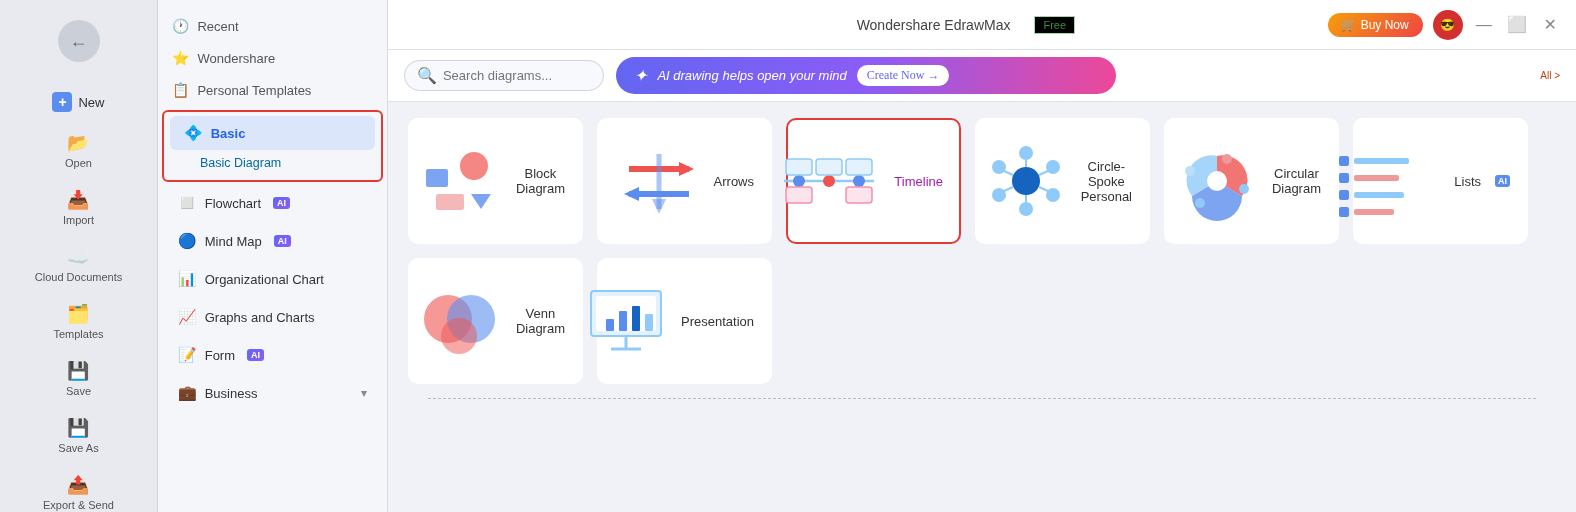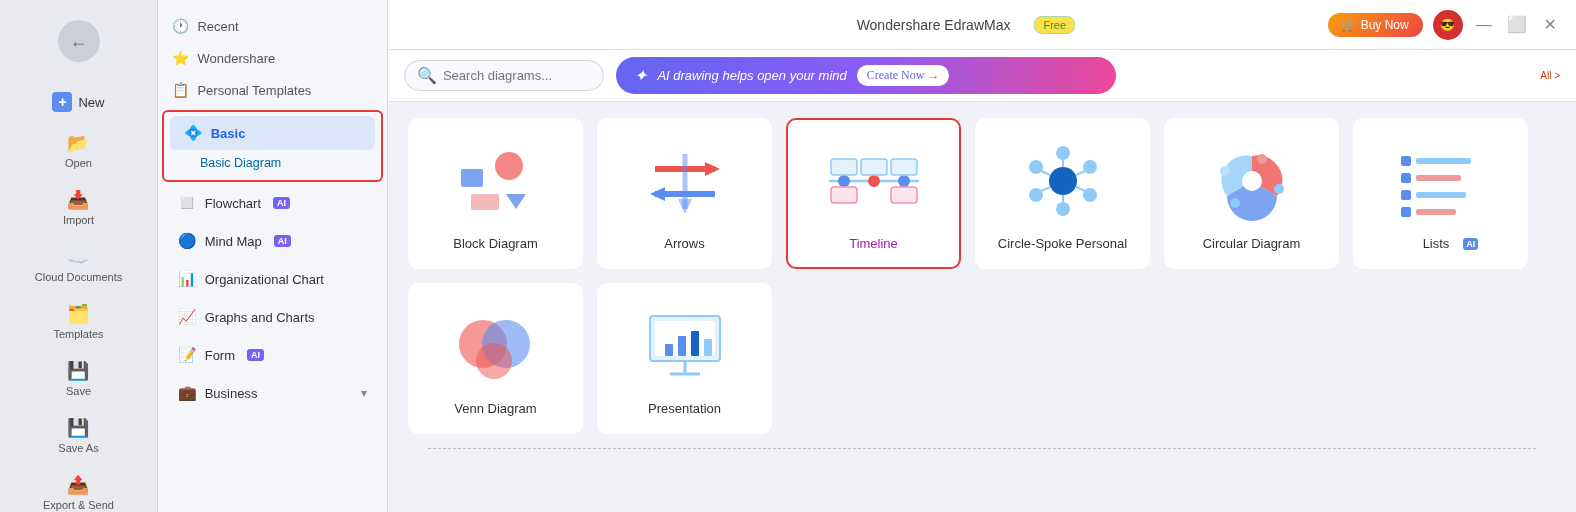--- a/index.html
+++ b/index.html
@@ -118,23 +118,23 @@
       display: flex;
       align-items: center;
       justify-content: space-between;
       padding: 0 16px;
       border-bottom: 1px solid #e0e3ea;
       flex-shrink: 0;
     }
     .header-center { display: flex; align-items: center; gap: 24px; font-size: 14px; color: #333; }
     .header-title { font-size: 14px; color: #444; font-weight: 500; }
     .free-badge {
-      background: #fde047; color: #388e3c;
+      background: #000000; color: #388e3c;
       border: 1px solid #a5d6a7;
-      border-radius: 8px; padding: 2px 8px; font-size: 11px;
+      border-radius: 0; padding: 2px 8px; font-size: 11px;
     }
     .header-right { display: flex; align-items: center; gap: 10px; }
     .buy-now-btn {
       background: linear-gradient(135deg, #f59e0b, #ef4444);
       color: white; border: none; border-radius: 16px;
       padding: 5px 14px; font-size: 12px; cursor: pointer;
       display: flex; align-items: center; gap: 4px;
     }
     .avatar { width: 30px; height: 30px; border-radius: 50%; background: #d32f2f; display: flex; align-items: center; justify-content: center; color: white; font-size: 12px; }
     .header-icon { font-size: 16px; color: #888; cursor: pointer; padding: 3px; }
@@ -191,21 +191,21 @@
     }
     .diagram-row {
       display: flex; gap: 14px;
       margin-bottom: 14px;
     }
     .diagram-card {
       background: white;
       border-radius: 10px;
       padding: 16px;
       width: 175px;
-      display: flex; flex-direction: column;
+      display: flex; 
       align-items: center; justify-content: flex-end;
       gap: 10px;
       cursor: pointer;
       border: 2px solid transparent;
       transition: border-color 0.2s;
     }
     .diagram-card.selected {
       border: 2.5px solid #e53935;
     }
     .diagram-card .card-visual { height: 90px; display: flex; align-items: center; justify-content: center; }

